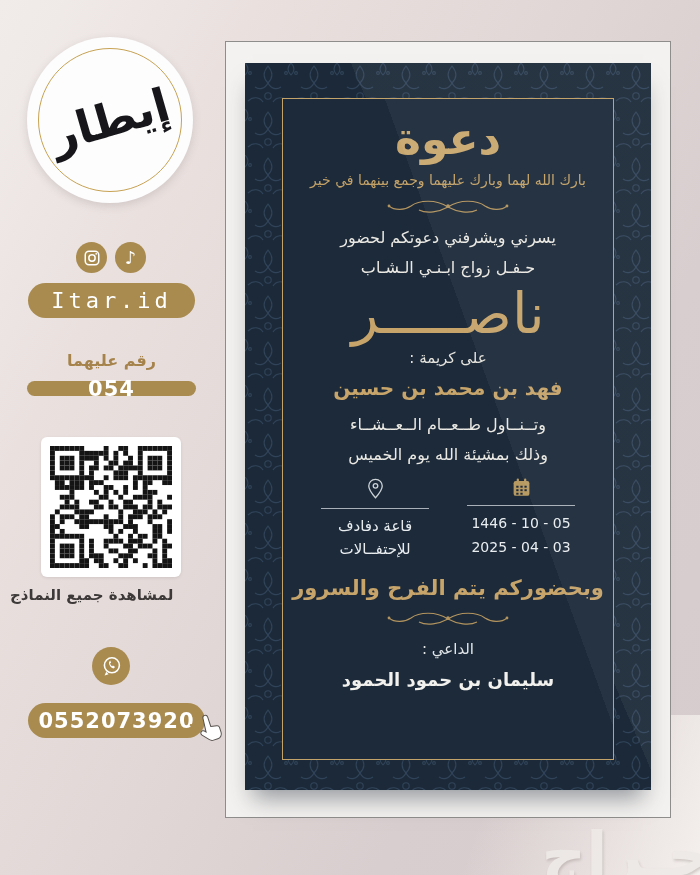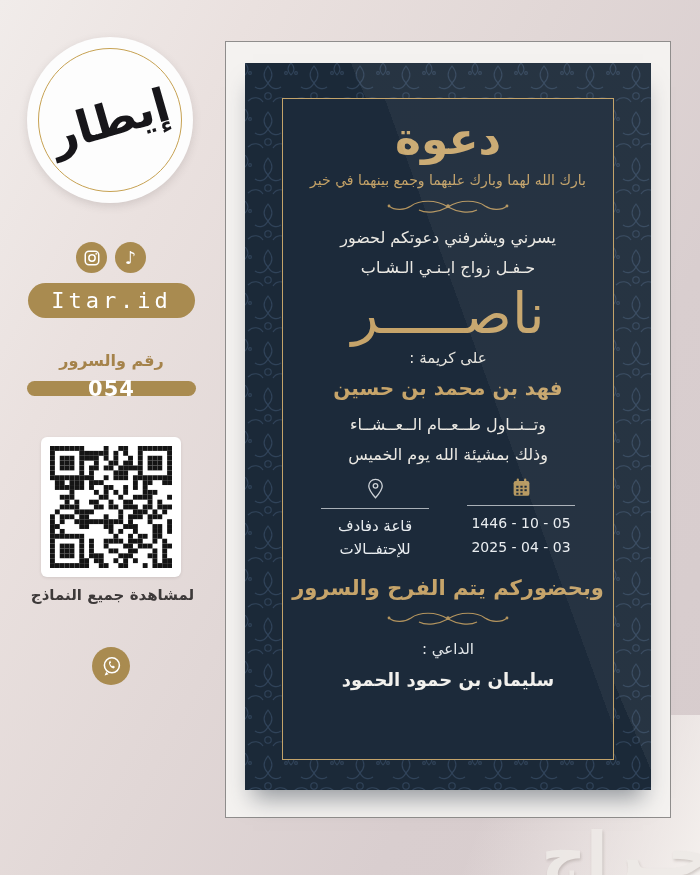--- a/index.html
+++ b/index.html
@@ -16,21 +16,21 @@
   .social-row{position:absolute;left:76px;top:242px;display:flex;gap:8px;}
   .soc{width:31px;height:31px;border-radius:50%;background:#a98b50;display:flex;align-items:center;justify-content:center;color:#fff;}
   .soc .note{font-size:18px;font-weight:bold;line-height:1;}
   .pill{position:absolute;background:#a98b50;border-radius:999px;display:flex;align-items:center;justify-content:center;color:#fff;}
   .handle{left:28px;top:283px;width:167px;height:35px;font-family:"DejaVu Sans Mono",monospace;font-size:22px;letter-spacing:4px;}
   .cardnum-label{position:absolute;left:20px;top:351px;width:183px;text-align:center;color:#a5834b;font-weight:bold;font-size:16px;}
   .num{left:27px;top:381px;width:169px;height:15px;font-size:21px;font-weight:bold;letter-spacing:1px;}
   .qr-box{position:absolute;left:41px;top:437px;width:140px;height:140px;background:#fff;border-radius:6px;
     padding:9px;box-sizing:border-box;box-shadow:0 1px 3px rgba(90,80,80,.15);}
   .qr-box svg{width:100%;height:100%;display:block;}
-  .qr-caption{position:absolute;left:10px;top:586px;width:205px;text-align:center;font-size:15px;font-weight:bold;color:#3d3939;}
+  .qr-caption{position:absolute;left:10px;top:586px;width:205px;font-size:15px;font-weight:bold;color:#3d3939;}
   .wa-circle{position:absolute;left:92px;top:647px;width:38px;height:38px;border-radius:50%;background:#a98b50;
     display:flex;align-items:center;justify-content:center;}
   .phone{left:28px;top:703px;width:177px;height:35px;font-size:21px;font-weight:bold;letter-spacing:1px;}
   .cursor{position:absolute;right:-22px;top:6px;}
   
   .frame{position:absolute;left:225px;top:41px;width:446px;height:777px;border:1px solid #8f8d8c;background:#f4f2f0;box-sizing:border-box;}
   .card{position:absolute;left:19px;top:21px;width:406px;height:727px;background:#1b2938;
     box-shadow:0 16px 22px -8px rgba(50,60,72,.5);}
   .damask{position:absolute;inset:0;}
   .card-sheen{position:absolute;inset:0;background:linear-gradient(247deg,rgba(255,255,255,.05) 0 42%,rgba(255,255,255,0) 42%);}
@@ -79,21 +79,21 @@
     </span>
     <span class="soc">
         <span class="note">♪</span>
       </span>
   </div>
 
   <div class="pill handle">
     <span>Itar.id</span>
   </div>
 
-  <div class="cardnum-label">رقم والسرور</div>
+  <div class="cardnum-label">رقم عليهما</div>
 
   <div class="pill num">
     <span>054</span>
   </div>
 
   <div class="qr-box">
       <svg id="qr" viewBox="0 0 25 25" fill="#141414">
         <rect x="0" y="0" width="1" height="1"></rect>
         <rect x="1" y="0" width="1" height="1"></rect>
         <rect x="2" y="0" width="1" height="1"></rect>
@@ -428,20 +428,35 @@
   <div class="qr-caption">لمشاهدة جميع النماذج</div>
 
   <div class="wa-circle">
     <svg viewBox="0 0 32 32" width="25" height="25">
       <circle cx="16.5" cy="14.5" r="9.6" fill="none" stroke="#fff" stroke-width="2"></circle>
       <path d="M9.2 22.8 L7.2 27.6 L12.2 26 Z" fill="#fff"></path>
       <path d="M13 10.2 c-.9 2.9 1.8 7.2 5.5 8.4 l2.1-2 -2.7-1.9 -1.1 .9 c-1.4-.9-2.4-2.3-2.6-3.9 l1.3-.6 -1.2-2.7 z" fill="#fff"></path>
     </svg>
   </div>
 
+  <div class="pill phone">
+    <span>0552073920</span>
+    <span class="cursor">
+      <svg viewBox="0 0 30 34" width="38" height="42">
+        <g stroke="#a98b50" stroke-width="1.6" stroke-linecap="round">
+          <line x1="6.5" y1="8.5" x2="3" y2="6"></line>
+          <line x1="10" y1="5" x2="8.5" y2="1.5"></line>
+          <line x1="4.5" y1="13.5" x2="1" y2="13"></line>
+        </g>
+        <g transform="rotate(-18 15 17)">
+          <path d="M14 7 c0-1.2 .9-2.1 2-2.1 s2 .9 2 2.1 v8 l4.8 .9 c1 .2 1.7 1 1.7 2 v4.2 c0 2.3-1.8 4.1-4.1 4.1 h-3.6 c-1.2 0-2.3-.5-3.1-1.4 l-4.6-5.4 c-.7-.8-.6-2 .2-2.7 .8-.7 2-.6 2.7 .2 l1 1.2 z" fill="#fff" stroke="#55504c" stroke-width="0.8"></path>
+        </g>
+      </svg>
+    </span>
+  </div>
 
   <section class="frame">
     <div class="card">
       <svg class="damask" width="100%" height="100%" preserveAspectRatio="none">
         <defs>
           <pattern id="dmsk" width="46" height="46" patternUnits="userSpaceOnUse">
             <g fill="none" stroke="#33475f" stroke-width="1.1" opacity="0.85">
               <path d="M23 3 C28 9 28 15 23 20 C18 15 18 9 23 3 Z"></path>
               <path d="M23 20 C26 26 32 27 36 24"></path>
               <path d="M23 20 C20 26 14 27 10 24"></path>

